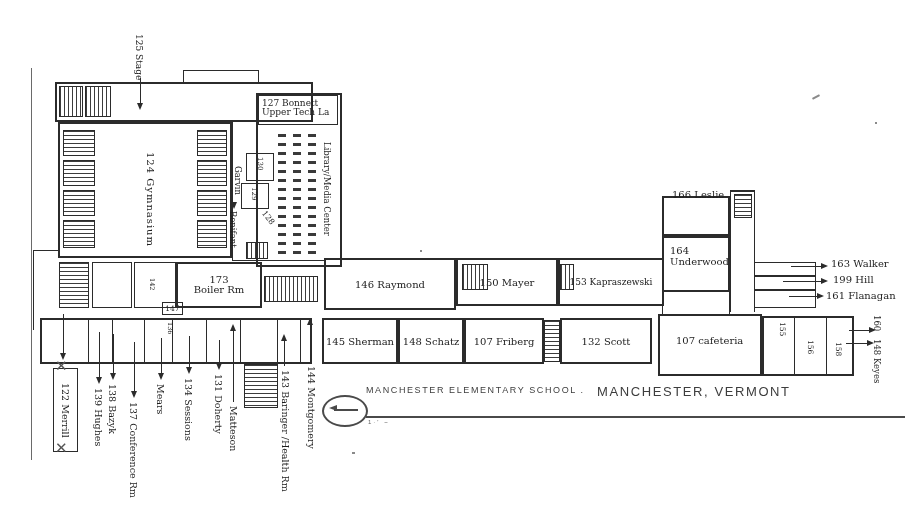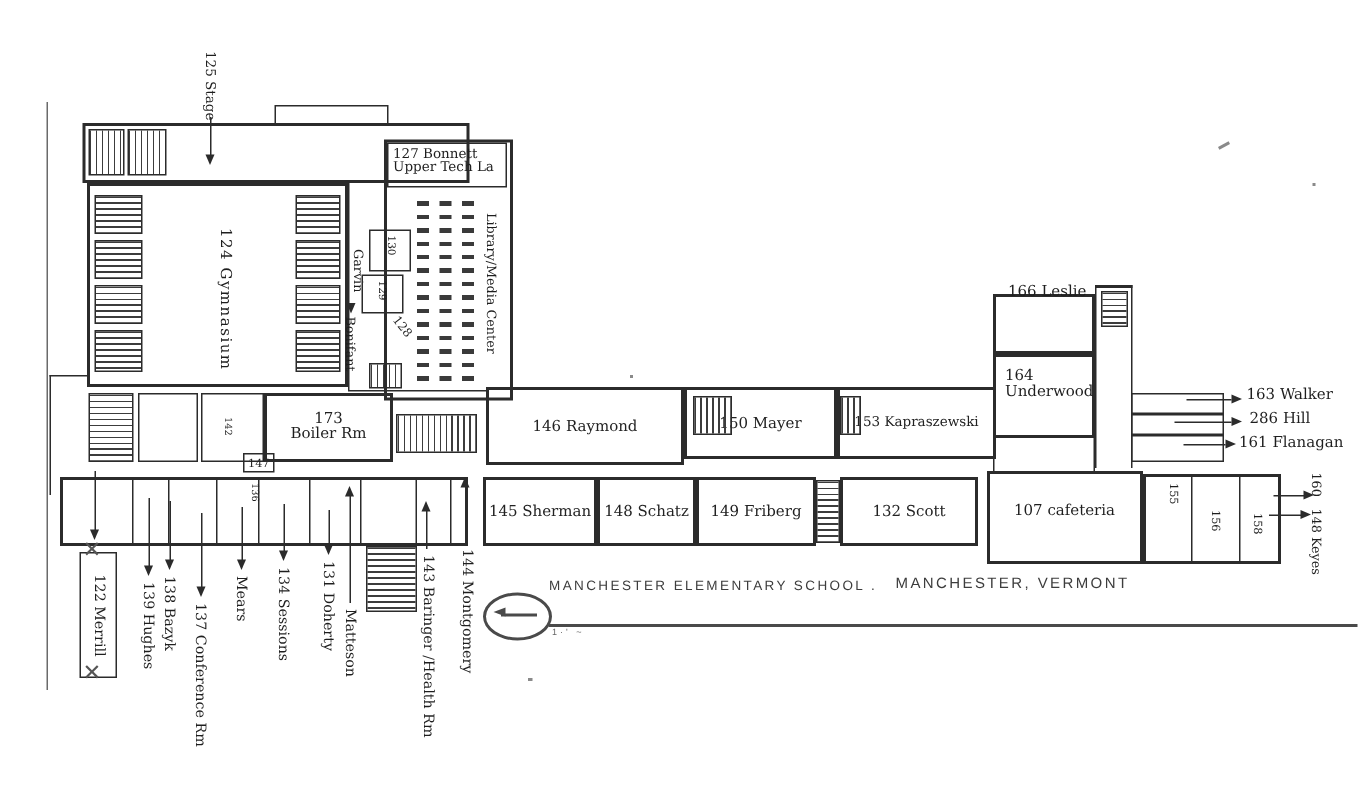--- a/index.html
+++ b/index.html
@@ -120,21 +120,21 @@
   <div class="wall" style="left:206px;top:319px;width:1px;height:44px;"></div>
   <div class="wall" style="left:240px;top:319px;width:1px;height:44px;"></div>
   <div class="wall" style="left:277px;top:319px;width:1px;height:44px;"></div>
   <div class="wall" style="left:300px;top:319px;width:1px;height:44px;"></div>
   <div class="lbl vlbl" style="left:166px;top:322px;font-size:6.5px;">136</div>
 
   <div class="room med hatch-h" style="left:244px;top:364px;width:34px;height:44px;"></div>
 
   <div class="room ctr" style="left:322px;top:318px;width:76px;height:46px;font-size:10px;">145 Sherman</div>
   <div class="room ctr" style="left:398px;top:318px;width:66px;height:46px;font-size:10px;">148 Schatz</div>
-  <div class="room ctr" style="left:464px;top:318px;width:80px;height:46px;font-size:10px;">149 Friberg</div>
+  <div class="room ctr" style="left:464px;top:318px;width:80px;height:46px;font-size:10px;">107 Friberg</div>
   <div class="room thin hatch-h" style="left:544px;top:320px;width:16px;height:42px;"></div>
   <div class="room ctr" style="left:560px;top:318px;width:92px;height:46px;font-size:10px;">132 Scott</div>
 
   <div class="room" style="left:662px;top:196px;width:68px;height:40px;"></div>
   <div class="lbl" style="left:672px;top:190px;font-size:10px;">166 Leslie</div>
   <div class="room" style="left:662px;top:236px;width:68px;height:56px;"></div>
   <div class="lbl" style="left:670px;top:246px;font-size:10px;">
     <div>164</div>
     <div>Underwood</div>
   </div>
@@ -147,21 +147,21 @@
 
   <div class="room thin" style="left:754px;top:262px;width:62px;height:14px;"></div>
   <div class="room thin" style="left:754px;top:276px;width:62px;height:14px;"></div>
   <div class="room thin" style="left:754px;top:290px;width:62px;height:18px;"></div>
 
   <div class="leader" style="left:791px;top:266px;width:30px;height:1px;"></div>
   <div class="ah ah-right" style="left:821px;top:263px;"></div>
   <div class="lbl" style="left:831px;top:259px;font-size:10px;">163 Walker</div>
   <div class="leader" style="left:783px;top:281px;width:38px;height:1px;"></div>
   <div class="ah ah-right" style="left:821px;top:278px;"></div>
-  <div class="lbl" style="left:833px;top:275px;font-size:10px;">286 Hill</div>
+  <div class="lbl" style="left:833px;top:275px;font-size:10px;">199 Hill</div>
   <div class="leader" style="left:789px;top:296px;width:28px;height:1px;"></div>
   <div class="ah ah-right" style="left:817px;top:293px;"></div>
   <div class="lbl" style="left:826px;top:291px;font-size:10px;">161 Flanagan</div>
 
   <div class="room" style="left:658px;top:314px;width:104px;height:62px;"></div>
   <div class="lbl" style="left:676px;top:336px;font-size:10px;">107 cafeteria</div>
   <div class="room" style="left:762px;top:316px;width:92px;height:60px;"></div>
   <div class="wall" style="left:794px;top:317px;width:1px;height:58px;"></div>
   <div class="wall" style="left:826px;top:317px;width:1px;height:58px;"></div>
   <div class="lbl vlbl" style="left:778px;top:322px;font-size:7.5px;">155</div>
@@ -217,17 +217,17 @@
 
   <div class="ah ah-up" style="left:307px;top:318px;"></div>
   <div class="leader" style="left:310px;top:324px;width:1px;height:38px;"></div>
   <div class="lbl vlbl" style="left:306px;top:366px;font-size:9.5px;">144 Montgomery</div>
 
   <div class="abs" style="left:322px;top:395px;width:46px;height:32px;border:2px solid #4a4a4a;border-radius:50%;box-sizing:border-box;"></div>
   <div class="wall" style="left:334px;top:409px;width:24px;height:2px;background:#4a4a4a;"></div>
   <div class="ah ah-left" style="left:329px;top:405px;"></div>
 
   <div class="lbl title-font" style="left:366px;top:386px;font-size:9px;letter-spacing:1.6px;">MANCHESTER ELEMENTARY SCHOOL .</div>
-  <div class="lbl title-font" style="left:597px;top:385px;font-size:10px;letter-spacing:1.6px;">MANCHESTER, VERMONT</div>
+  <div class="lbl title-font" style="left:597px;top:385px;font-size:13px;letter-spacing:1.6px;">MANCHESTER, VERMONT</div>
   <div class="wall" style="left:366px;top:416px;width:539px;height:1.5px;background:#4a4a4a;"></div>
   <div class="lbl title-font" style="left:368px;top:419px;font-size:6px;letter-spacing:2px;color:#666;">1·' ~</div>
 
 </div>
 
 </body></html>

